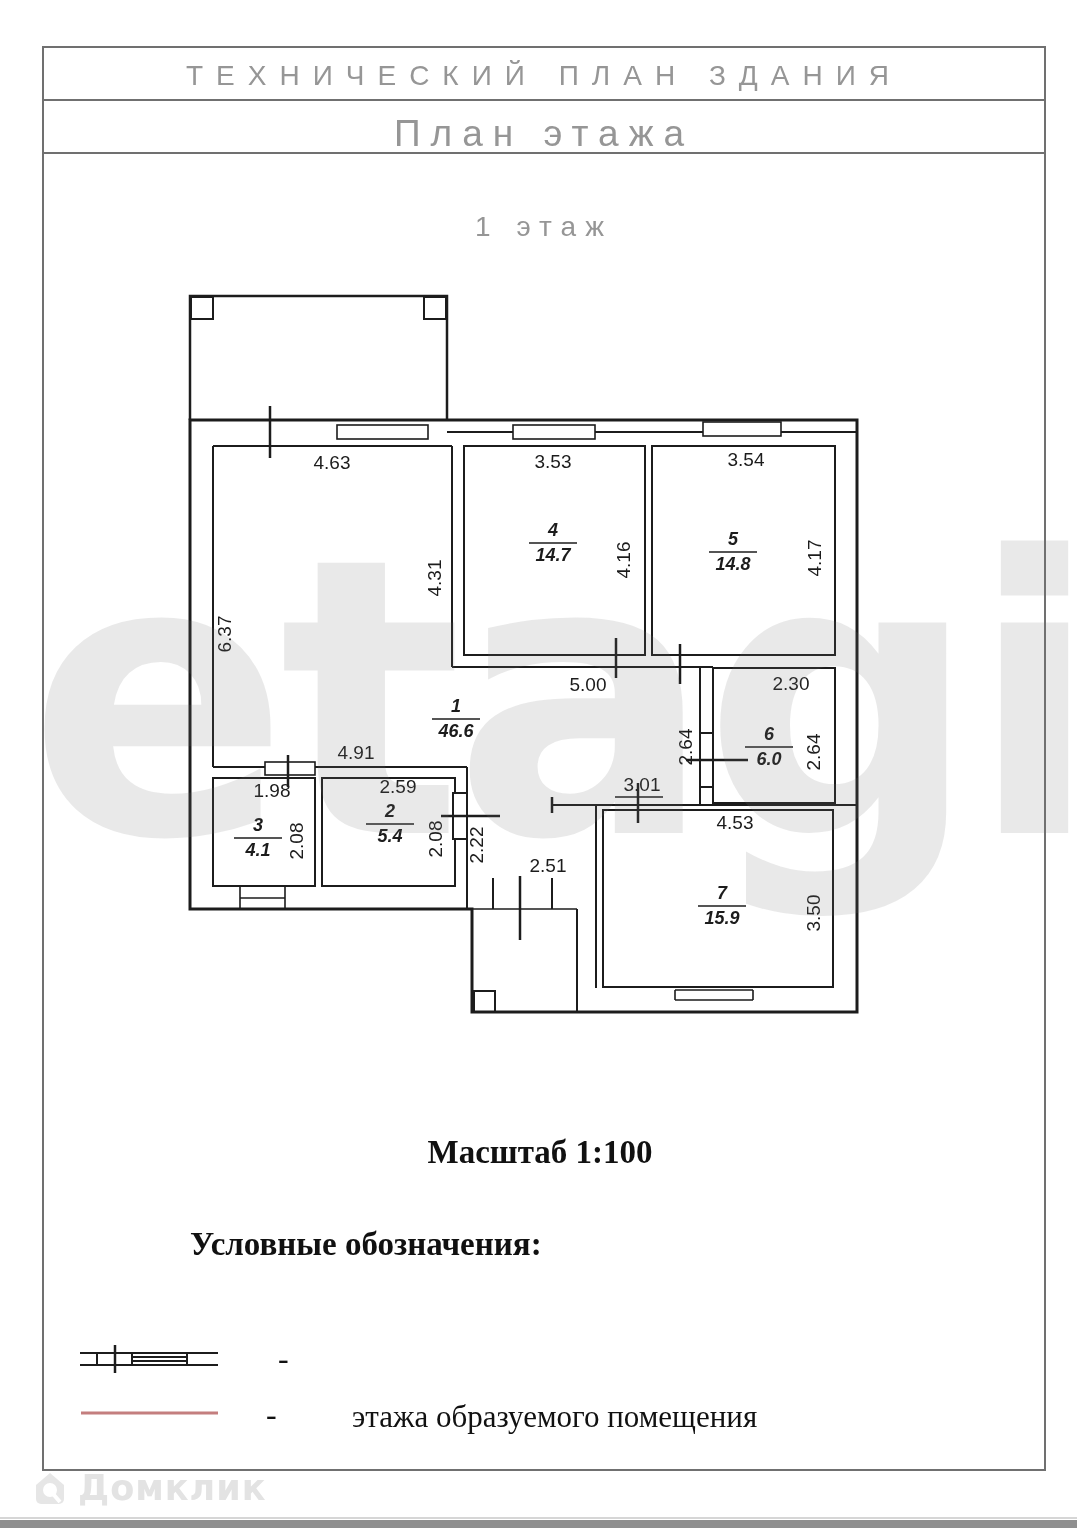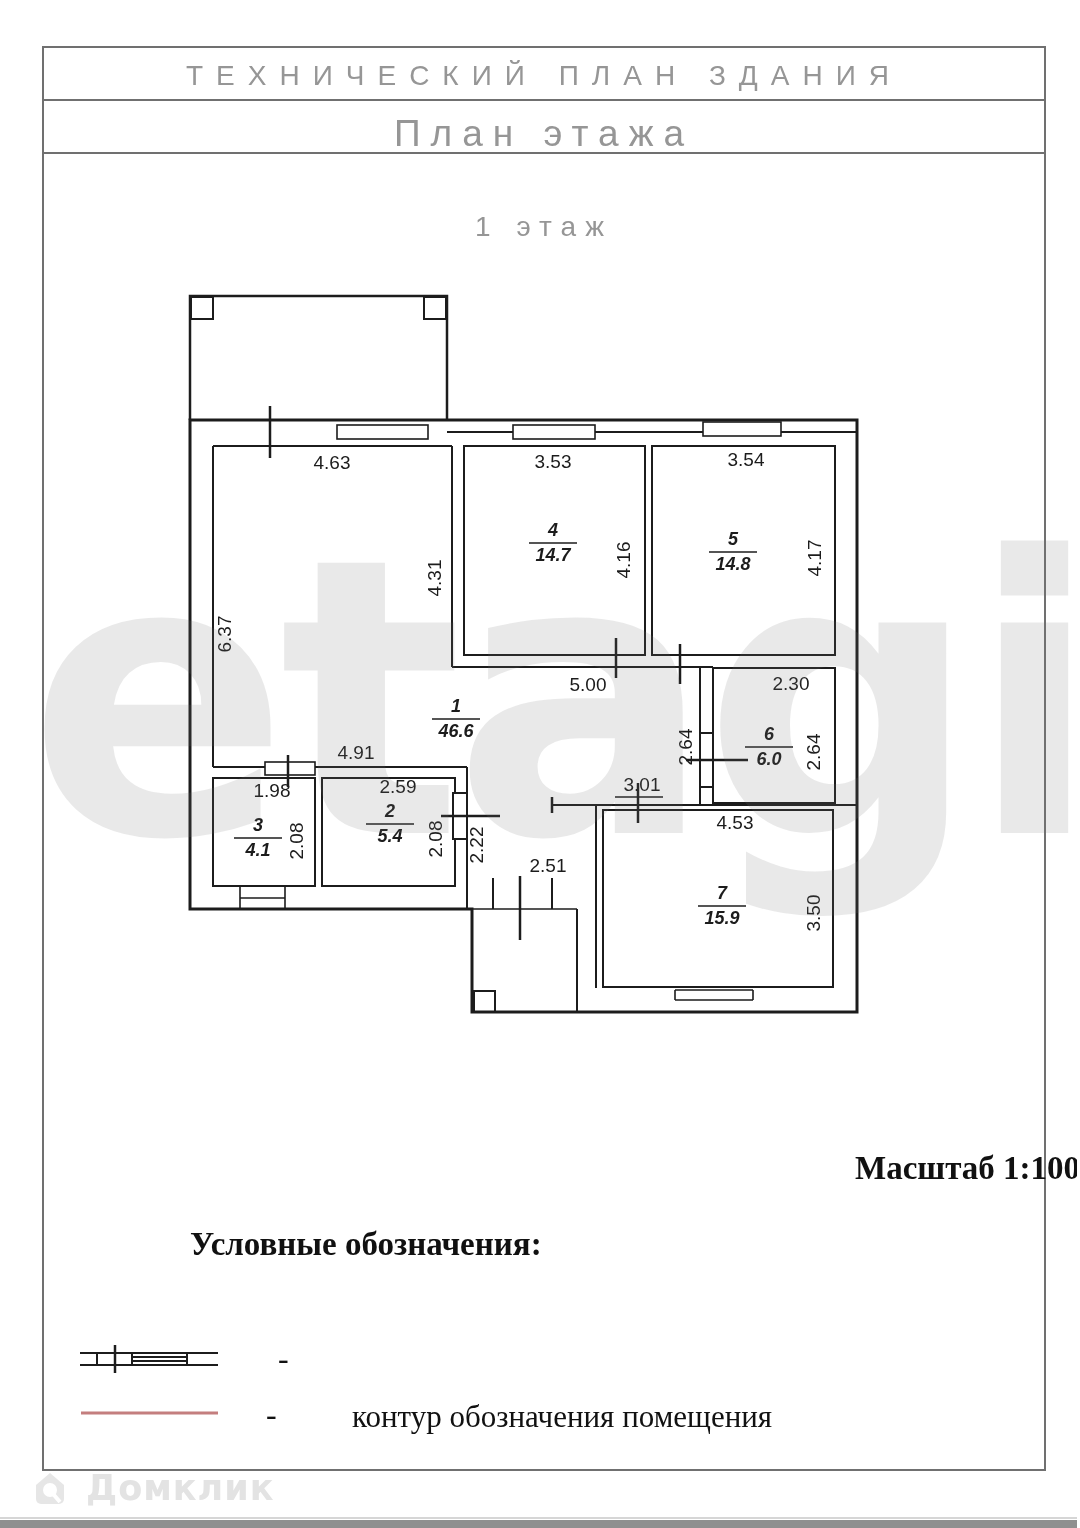--- a/index.html
+++ b/index.html
@@ -14,35 +14,35 @@
   #cad-title-1{top:60px;font-size:28px;letter-spacing:13px;}
   #cad-title-2{top:113px;font-size:37px;letter-spacing:10px;}
   #cad-title-3{top:188px;font-size:28px;letter-spacing:9px;margin-top:23px;}
   
   #plan-svg{position:absolute;left:0;top:0;z-index:2;}
   
   #watermark-etagi{position:absolute;left:28px;top:508px;z-index:3;pointer-events:none;
        font-size:385px;font-weight:700;line-height:1;letter-spacing:-10px;
        color:rgba(120,120,120,0.16);font-family:"DejaVu Sans",sans-serif;}
   
-  #scale-label{position:absolute;left:0;top:1134px;width:1080px;text-align:right;z-index:4;
-       font-family:"Liberation Serif",serif;font-weight:700;font-size:33px;color:#111;margin-top:16px;}
+  #scale-label{position:absolute;left:0;top:1134px;width:1080px;text-align:center;z-index:4;
+       font-family:"Liberation Serif",serif;font-weight:700;font-size:33px;color:#111;}
   #legend-heading{position:absolute;left:190px;top:1226px;z-index:4;
        font-family:"Liberation Serif",serif;font-weight:700;font-size:33px;color:#111;text-align:right;}
   .legend-dash{position:absolute;z-index:4;font-family:"Liberation Serif",serif;
        font-size:32px;color:#111;}
   .legend-text{position:absolute;z-index:4;font-family:"Liberation Serif",serif;
        font-size:31px;color:#111;white-space:nowrap;}
   #legend-dash-1{left:278px;top:1340px;}
   #legend-text-1{left:358px;top:1344px;}
   #legend-dash-2{left:266px;top:1396px;}
   #legend-text-2{left:352px;top:1399px;}
   
   #footer-logo{position:absolute;left:30px;top:1468px;z-index:4;display:flex;
-       align-items:center;gap:16px;color:#e3e3e3;font-weight:700;font-size:35px;
+       align-items:center;gap:8px;color:#e3e3e3;font-weight:700;font-size:35px;
        font-family:"DejaVu Sans",sans-serif;letter-spacing:1px;}
   #bottom-line{position:absolute;left:0;top:1517px;width:1080px;height:2px;background:#d6d6d6;z-index:5;}
   #bottom-bar{position:absolute;left:0;top:1520px;width:1080px;height:8px;background:#8f8f8f;z-index:5;}
 </style>
 </head>
 <body>
 
 <div id="page">
 
   <div id="frame">
@@ -172,21 +172,21 @@
       </g>
   </svg>
 
   <div id="watermark-etagi">etagi</div>
 
   <div id="scale-label">Масштаб 1:100</div>
   <div id="legend-heading">Условные обозначения:</div>
 
   <div id="legend-dash-1" class="legend-dash">-</div>
   <div id="legend-dash-2" class="legend-dash">-</div>
-  <div id="legend-text-2" class="legend-text">контур обозначения помещения</div>
+  <div id="legend-text-2" class="legend-text">этажа образуемого помещения</div>
 
   <div id="footer-logo">
     <svg width="40" height="40" viewBox="0 0 40 40">
       <path d="M6,17 L20,5 L34,17 V31 a5,5 0 0 1 -5,5 H11 a5,5 0 0 1 -5,-5 Z" fill="#e6e6e6"></path>
       <circle cx="20" cy="22" r="7" fill="#ffffff"></circle>
       <path d="M24,27 L30,34" stroke="#ffffff" stroke-width="4" fill="none"></path>
     </svg>
     <span>Домклик</span>
   </div>
 

